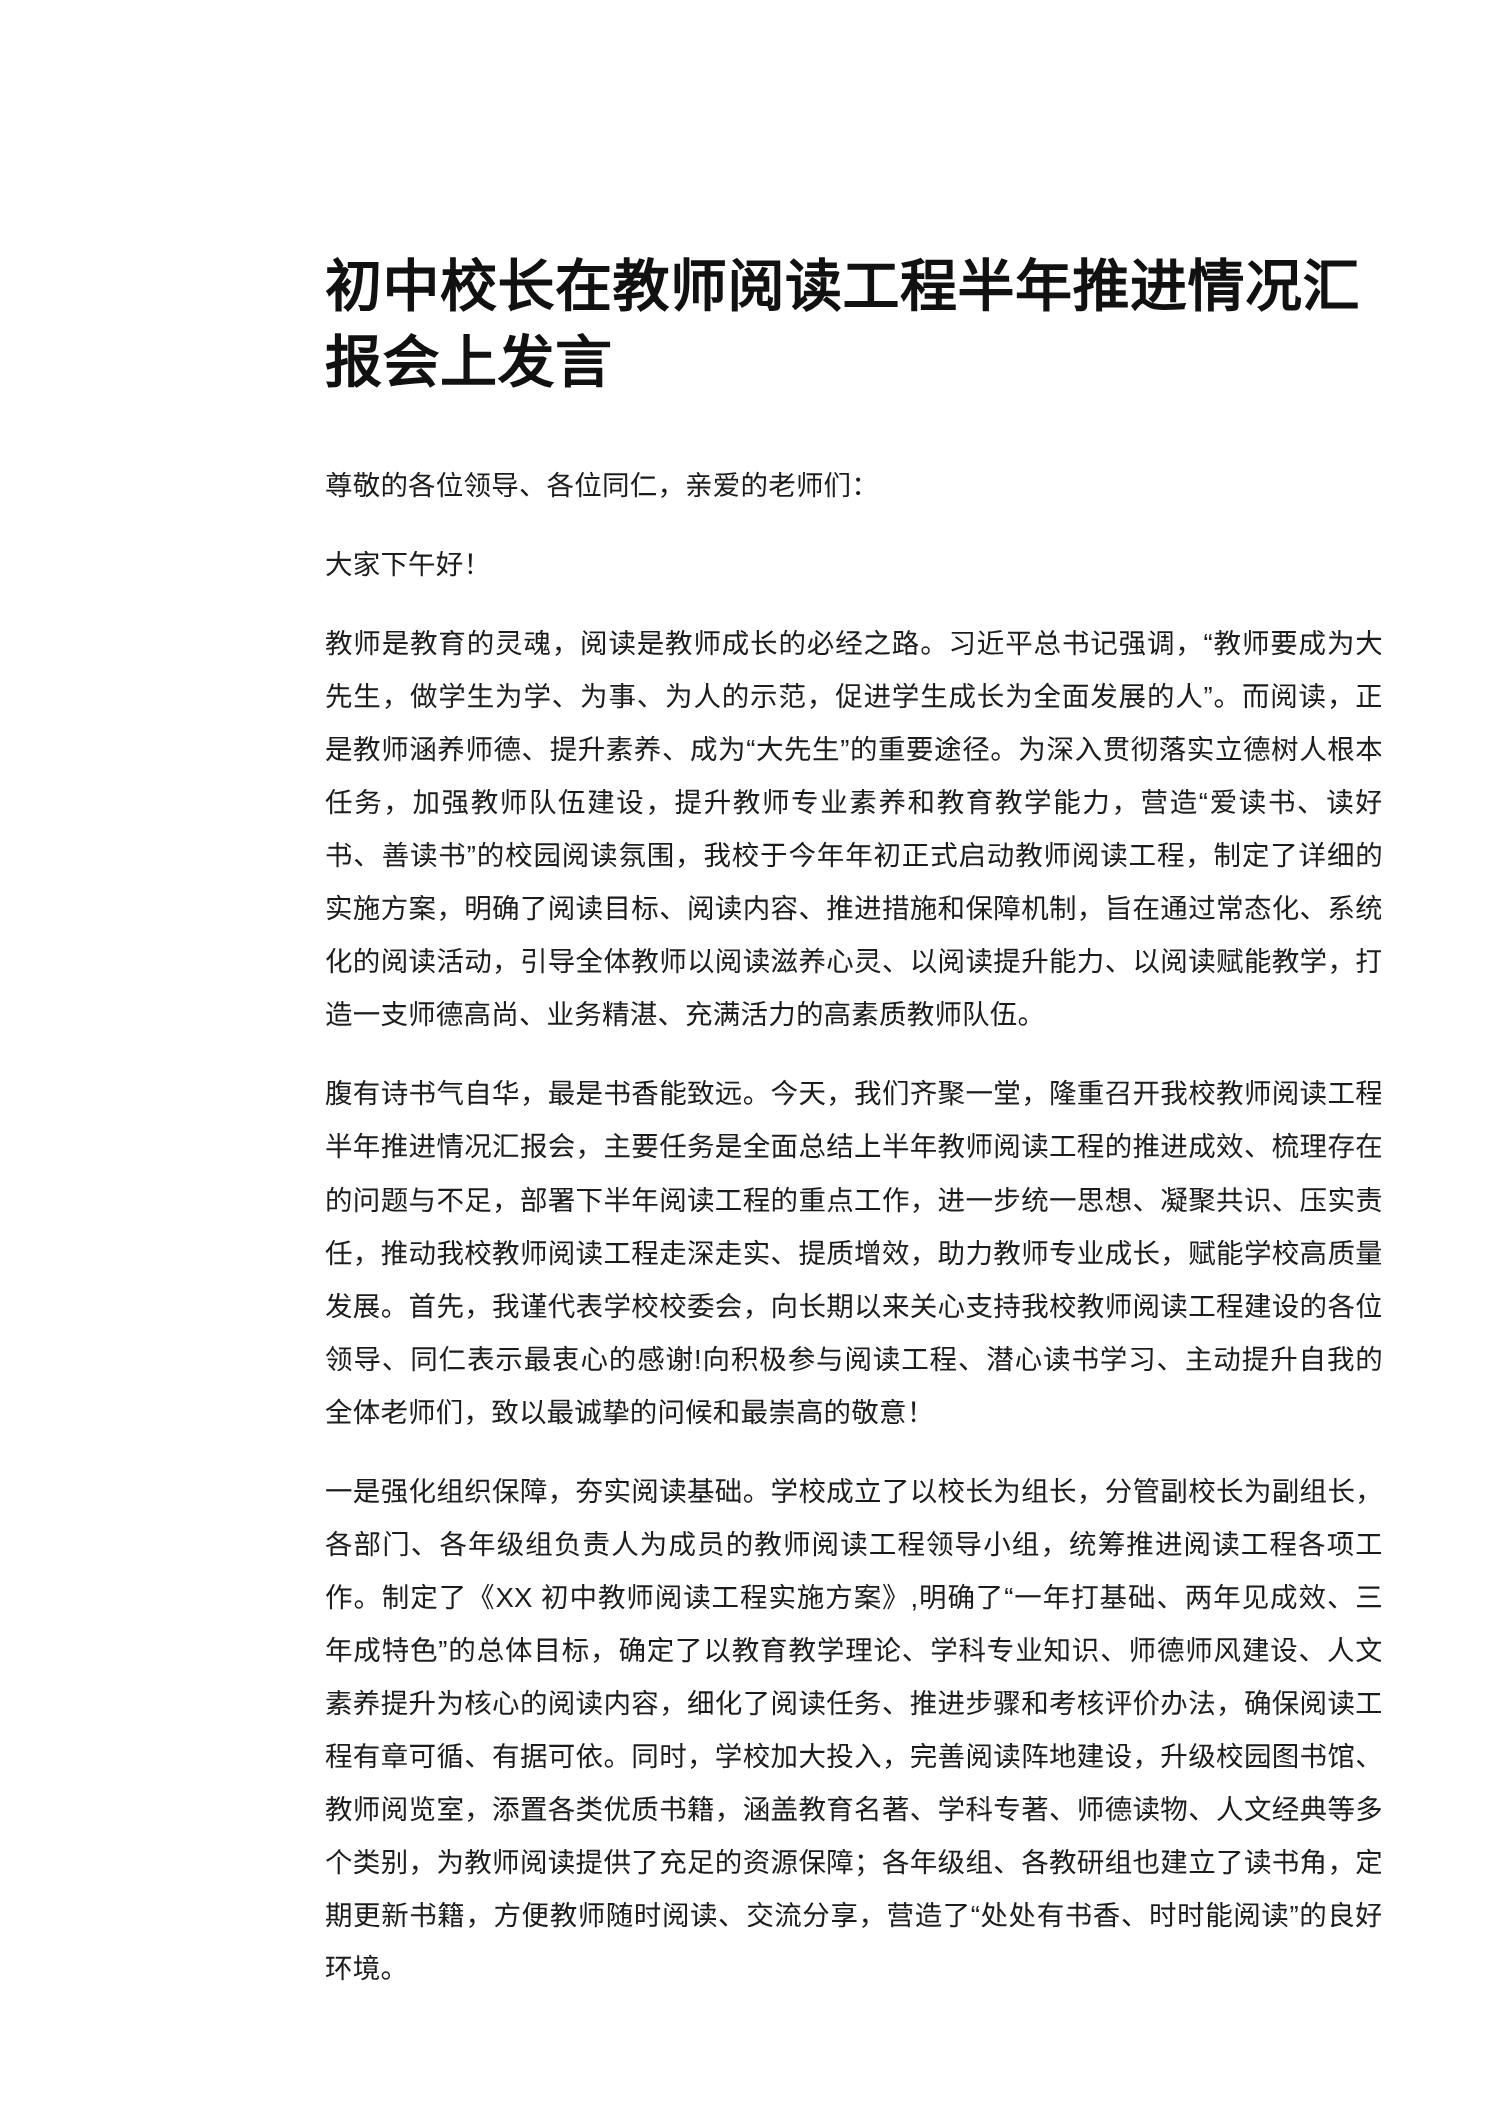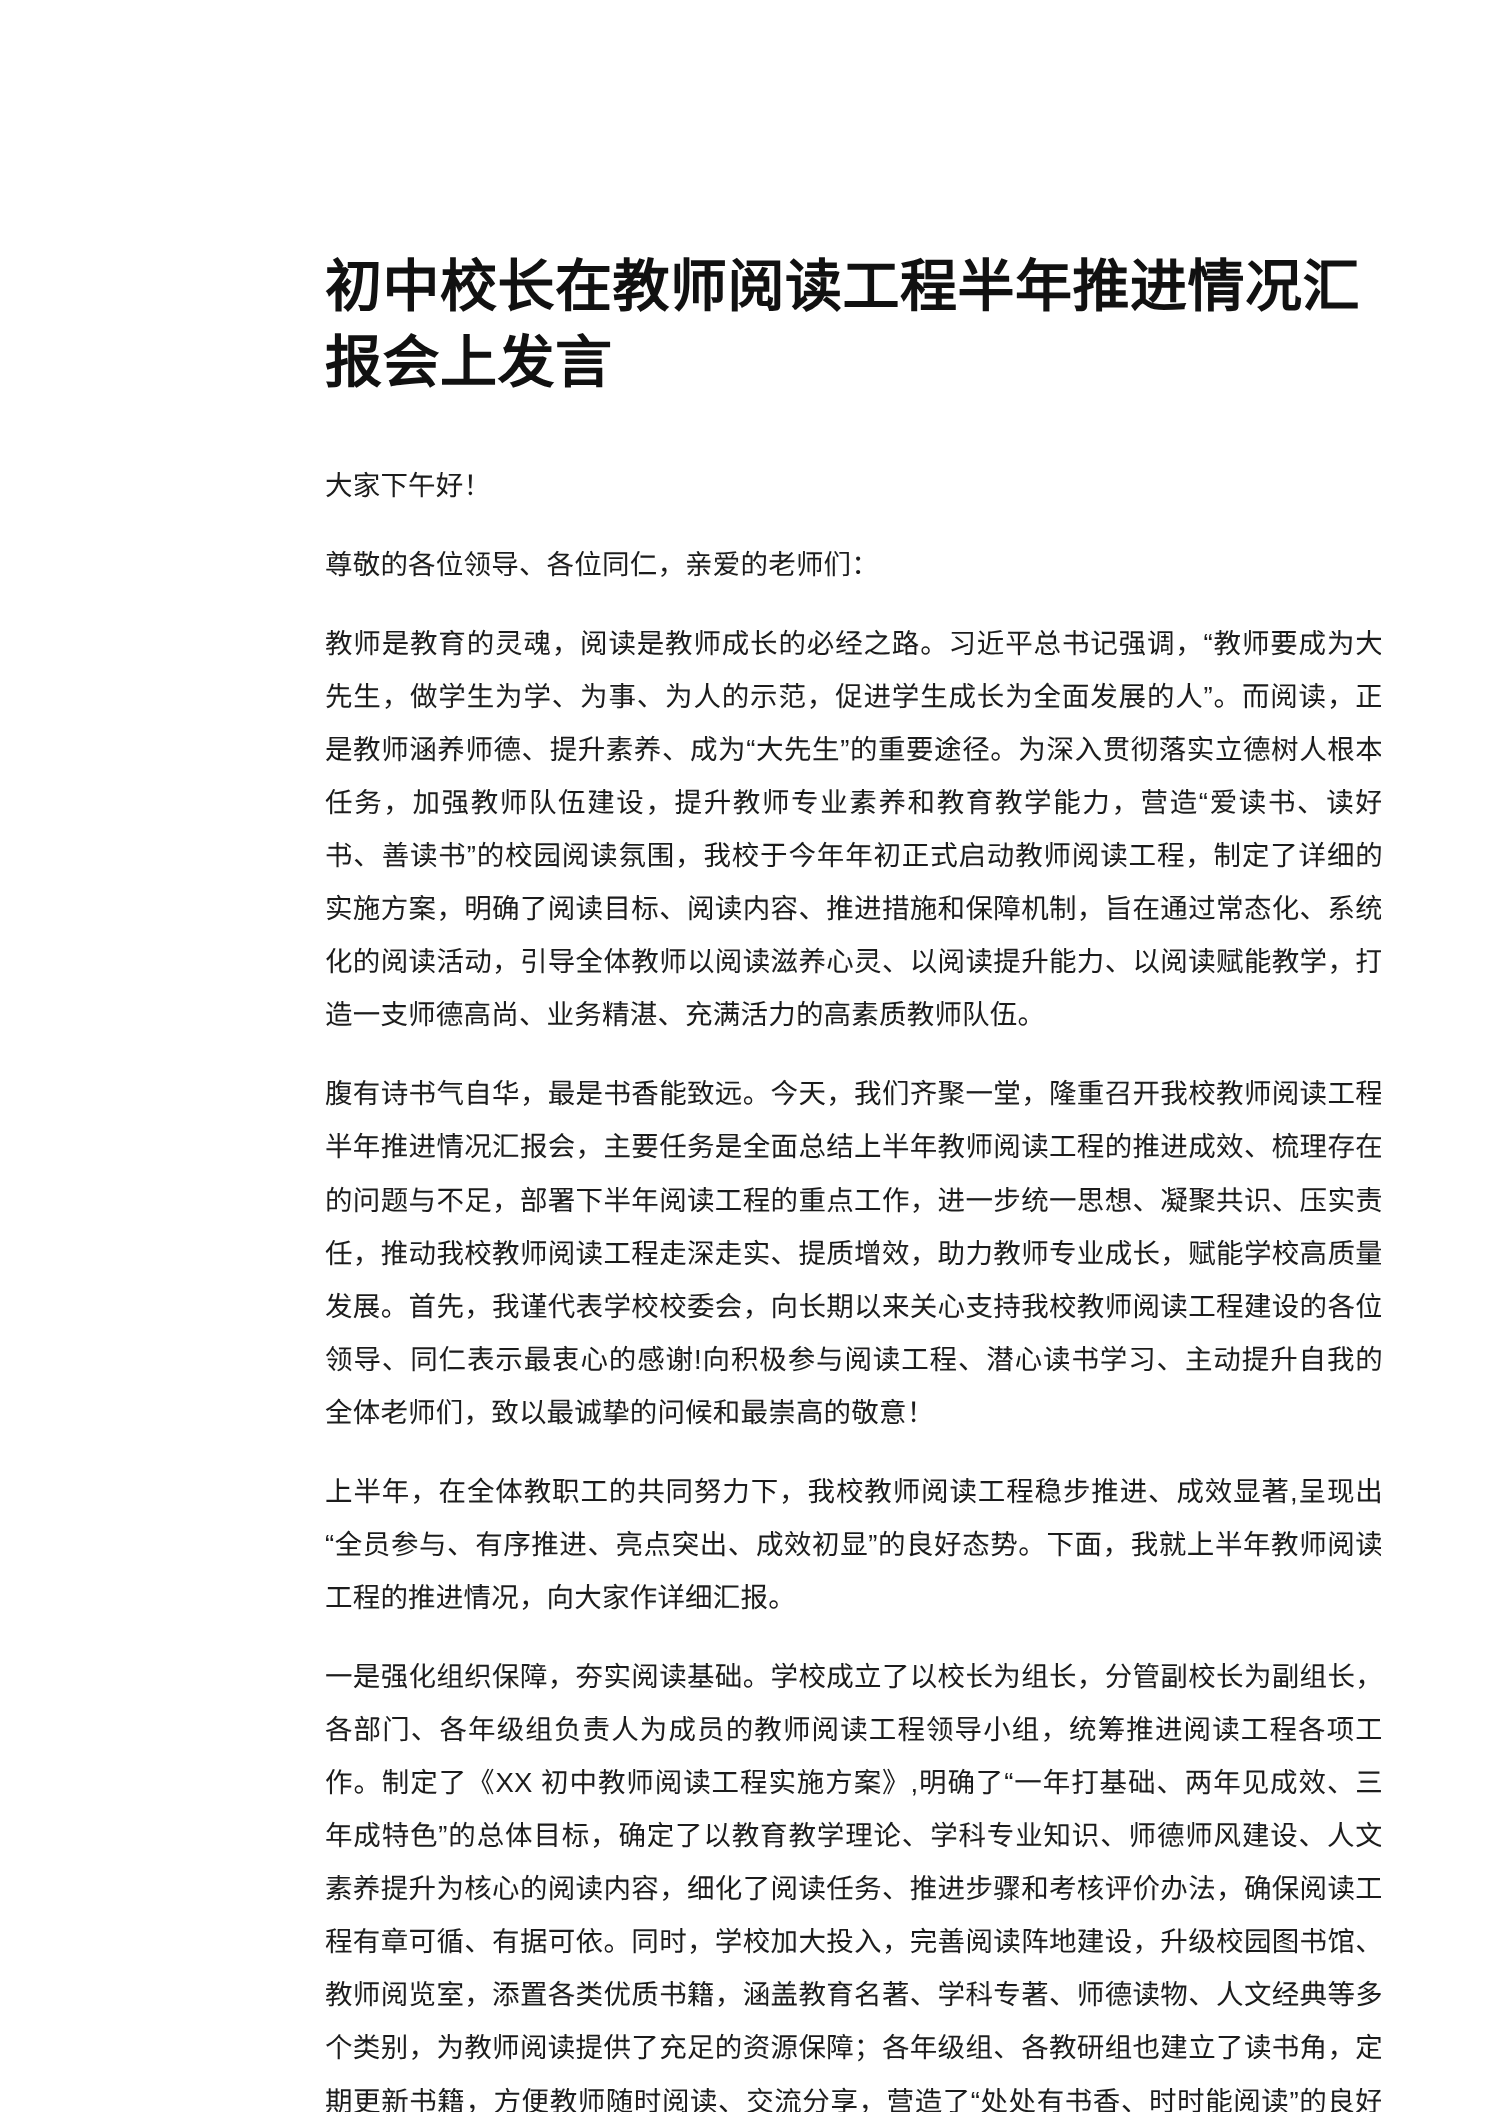--- a/index.html
+++ b/index.html
@@ -58,26 +58,25 @@
   }
 </style>
 </head>
 <body>
 
 <div class="page">
   <div class="doc-body">
 
     <h1 class="doc-title">初中校长在教师阅读工程半年推进情况汇报会上发言</h1>
 
+    <p class="para salutation">尊敬的各位领导、各位同仁，亲爱的老师们：</p>
+
     <p class="para greeting">大家下午好！</p>
-
-    <p class="para salutation">尊敬的各位领导、各位同仁，亲爱的老师们：</p>
 
     <p class="para">教师是教育的灵魂，阅读是教师成长的必经之路。习近平总书记强调，“教师要成为大先生，做学生为学、为事、为人的示范，促进学生成长为全面发展的人”。而阅读，正是教师涵养师德、提升素养、成为“大先生”的重要途径。为深入贯彻落实立德树人根本任务，加强教师队伍建设，提升教师专业素养和教育教学能力，营造“爱读书、读好书、善读书”的校园阅读氛围，我校于今年年初正式启动教师阅读工程，制定了详细的实施方案，明确了阅读目标、阅读内容、推进措施和保障机制，旨在通过常态化、系统化的阅读活动，引导全体教师以阅读滋养心灵、以阅读提升能力、以阅读赋能教学，打造一支师德高尚、业务精湛、充满活力的高素质教师队伍。</p>
 
     <p class="para">腹有诗书气自华，最是书香能致远。今天，我们齐聚一堂，隆重召开我校教师阅读工程半年推进情况汇报会，主要任务是全面总结上半年教师阅读工程的推进成效、梳理存在的问题与不足，部署下半年阅读工程的重点工作，进一步统一思想、凝聚共识、压实责任，推动我校教师阅读工程走深走实、提质增效，助力教师专业成长，赋能学校高质量发展。首先，我谨代表学校校委会，向长期以来关心支持我校教师阅读工程建设的各位领导、同仁表示最衷心的感谢!向积极参与阅读工程、潜心读书学习、主动提升自我的全体老师们，致以最诚挚的问候和最崇高的敬意！</p>
 
-    <p class="para">上半年，在全体教职工的共同努力下，我校教师阅读工程稳步推进、成效显著,呈现出“全员参与、有序推进、亮点突出、成效初显”的良好态势。下面，我就上半年教师阅读工程的推进情况，向大家作详细汇报。</p>
 
     <p class="para">一是强化组织保障，夯实阅读基础。学校成立了以校长为组长，分管副校长为副组长，各部门、各年级组负责人为成员的教师阅读工程领导小组，统筹推进阅读工程各项工作。制定了《XX 初中教师阅读工程实施方案》,明确了“一年打基础、两年见成效、三年成特色”的总体目标，确定了以教育教学理论、学科专业知识、师德师风建设、人文素养提升为核心的阅读内容，细化了阅读任务、推进步骤和考核评价办法，确保阅读工程有章可循、有据可依。同时，学校加大投入，完善阅读阵地建设，升级校园图书馆、教师阅览室，添置各类优质书籍，涵盖教育名著、学科专著、师德读物、人文经典等多个类别，为教师阅读提供了充足的资源保障；各年级组、各教研组也建立了读书角，定期更新书籍，方便教师随时阅读、交流分享，营造了“处处有书香、时时能阅读”的良好环境。</p>
 
   </div>
 </div>
 
 </body></html>

